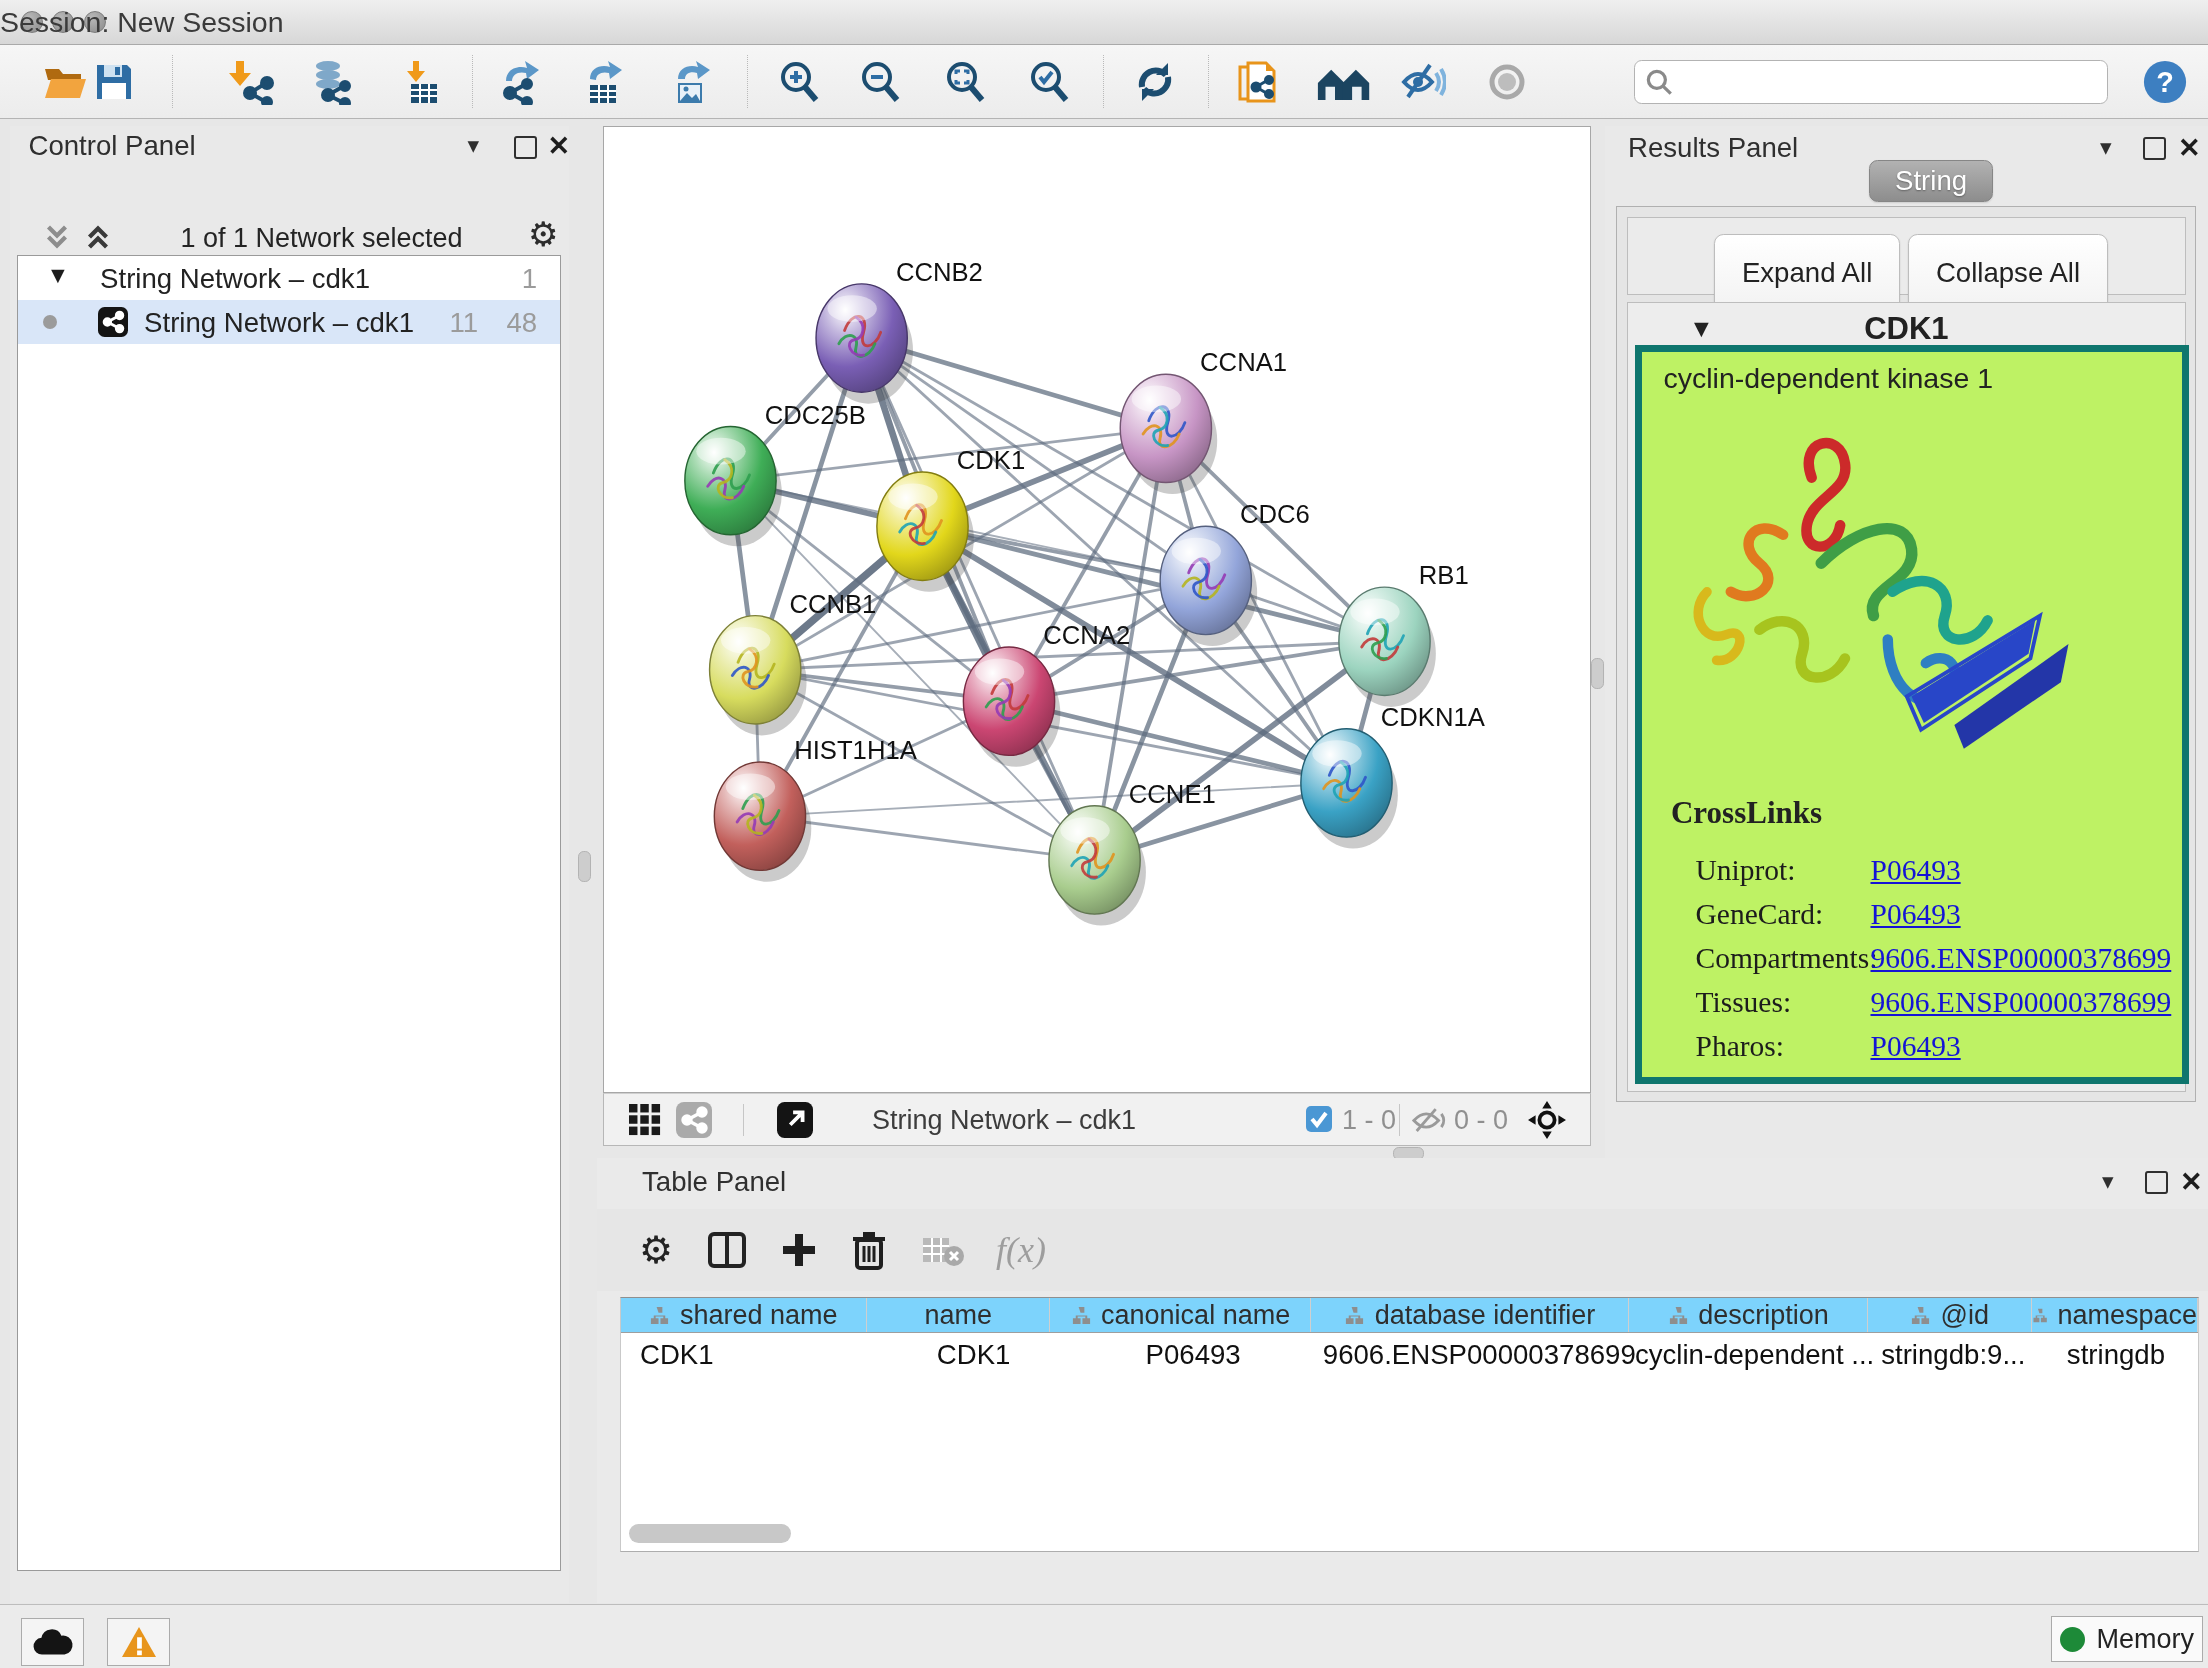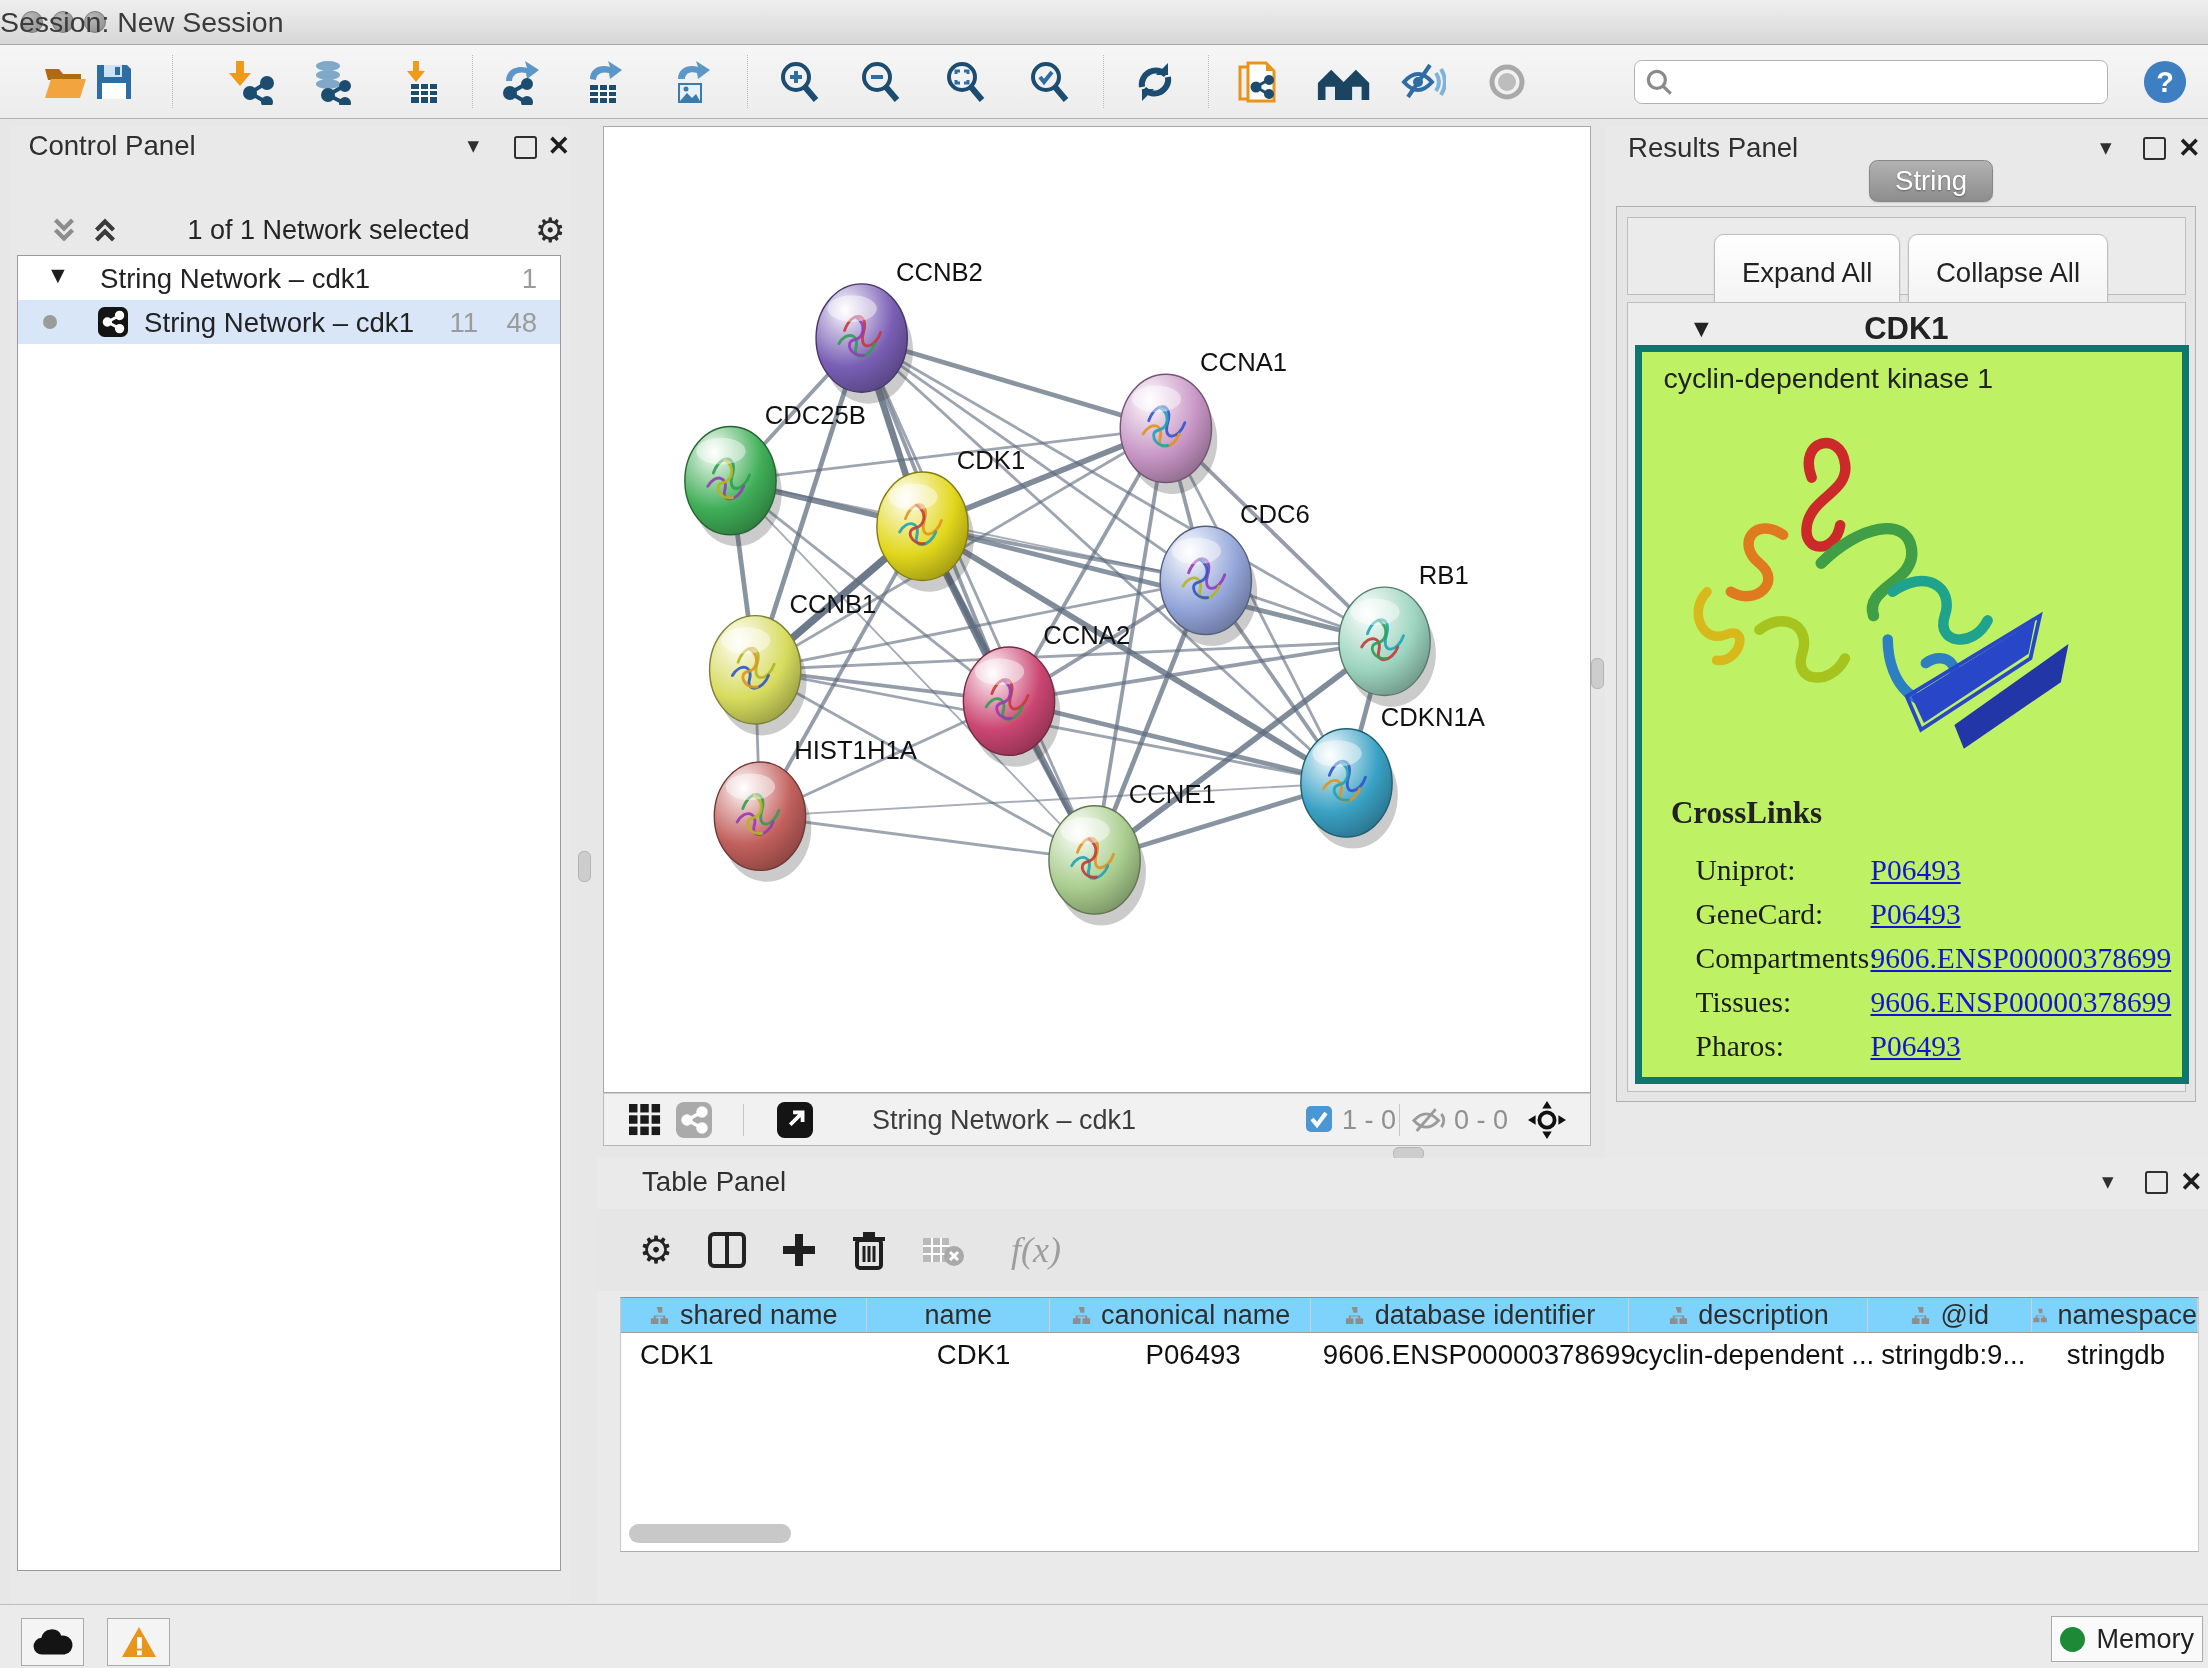--- a/index.html
+++ b/index.html
@@ -27,21 +27,21 @@
   .win-close{font-size:27px;color:#1d1d1d;font-weight:bold}
   .tab{height:40px;line-height:40px;padding:0 25px;background:#fff;border:1px solid #c3c3c3;
        font-size:27.6px;color:#141414;border-radius:8.6px;margin-right:2.9px;box-shadow:0 1px 1.9px rgba(0,0,0,.12)}
   .tab.sel{background:linear-gradient(#b2b2b2,#8d8d8d);color:#fff;border-color:#868686;
            text-shadow:0 1px 1.9px rgba(0,0,0,.35)}
   .btn{background:linear-gradient(#ffffff,#f2f2f2);border:1px solid #bdbdbd;border-radius:9.5px;
        font-size:27.6px;height:42px;line-height:42px;padding:17px 27px;box-shadow:0 1px 1.9px rgba(0,0,0,.15)}
   
   #control-panel{left:9.5px;top:126px;width:559px;height:1477px;background:#e9e9e9}
   #cp-tabs{top:30px;left:51px;display:flex}
-  #cp-subbar{top:80px;left:16px;width:559px;height:48px;display:flex;align-items:center}
+  #cp-subbar{top:80px;left:9px;width:559px;height:48px;display:flex;align-items:flex-end}
   #cp-status{font-size:27px;color:#242424}
   #cp-tree{left:7.6px;top:129px;width:542px;height:1314px;background:#fff;border:1px solid #9a9a9a}
   .tree-row{position:relative;height:44px;font-size:27.6px}
   .tree-row.sel{background:#d9e6f8}
   .tree-count{color:#9b9b9b}
   
   #network-canvas{left:603px;top:126px;width:986px;height:965px;background:#fff;border:1px solid #a7a7a7}
   #network-statusbar{left:603px;top:1093px;width:986px;height:51px;background:#f1f1f1;
                      border:1px solid #b7b7b7;border-top:1px solid #cfcfcf}
   .ns-text{font-size:27px;color:#3c3c3c}
@@ -663,21 +663,21 @@
         <rect x="2" y="6" width="26" height="24" fill="#b9b9b9"></rect>
         <g stroke="#fff" stroke-width="2">
           <line x1="2" y1="14" x2="28" y2="14"></line>
           <line x1="2" y1="22" x2="28" y2="22"></line>
           <line x1="11" y1="6" x2="11" y2="30"></line>
           <line x1="20" y1="6" x2="20" y2="30"></line>
         </g>
         <circle cx="33" cy="24" r="10" fill="#a9a9a9"></circle>
         <path d="M29 20l8 8M37 20l-8 8" stroke="#fff" stroke-width="3"></path>
       </svg>
-    <span class="serif" style="font-size:36px;font-style:italic;color:#9d9d9d;margin-left:46px">f(x)</span>
+    <span class="serif" style="font-size:36px;font-style:italic;color:#9d9d9d;margin-left:31px">f(x)</span>
   </div>
 
   <div id="tp-box" class="abs">
     <div id="tp-header">
         <div class="th" style="width:246px">
           <svg viewBox="0 0 22 22" width="21" height="21">
             <path d="M8 2h6v6h-2v3H5v3H2v6h8v-6H7v-2h8v2h-3v6h8v-6h-3v-3h-5V8h-2z" fill="#8e8e8e"></path>
           </svg>
           <span>shared name</span>
         </div>

